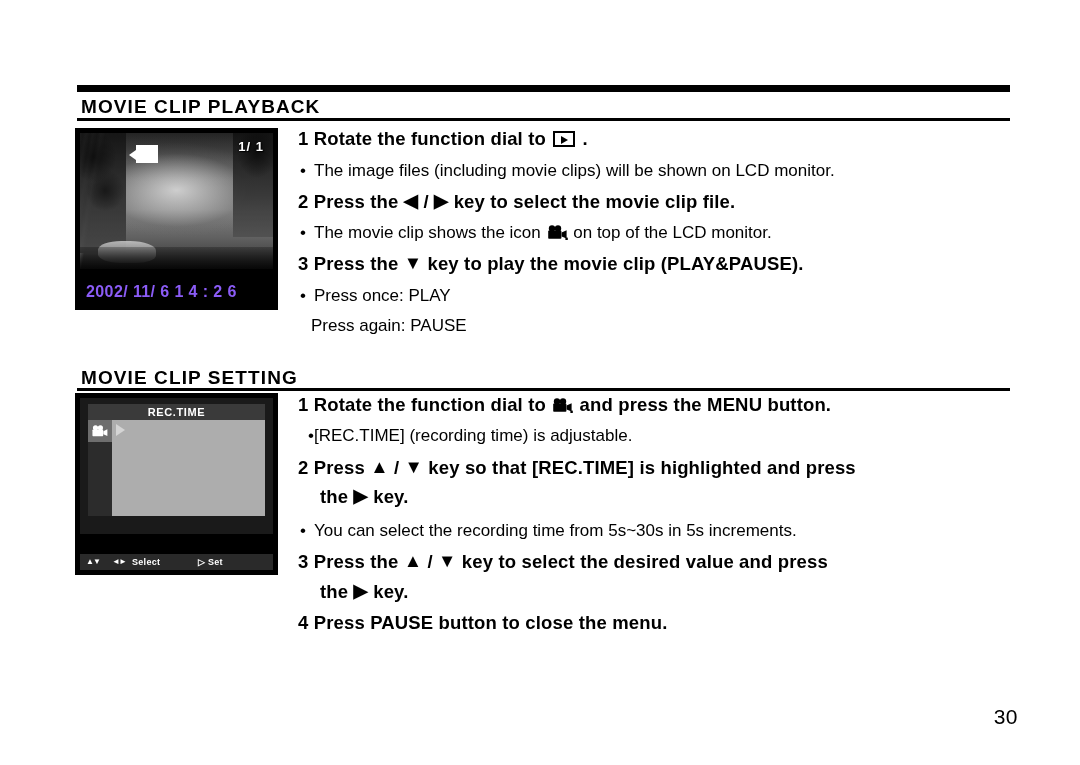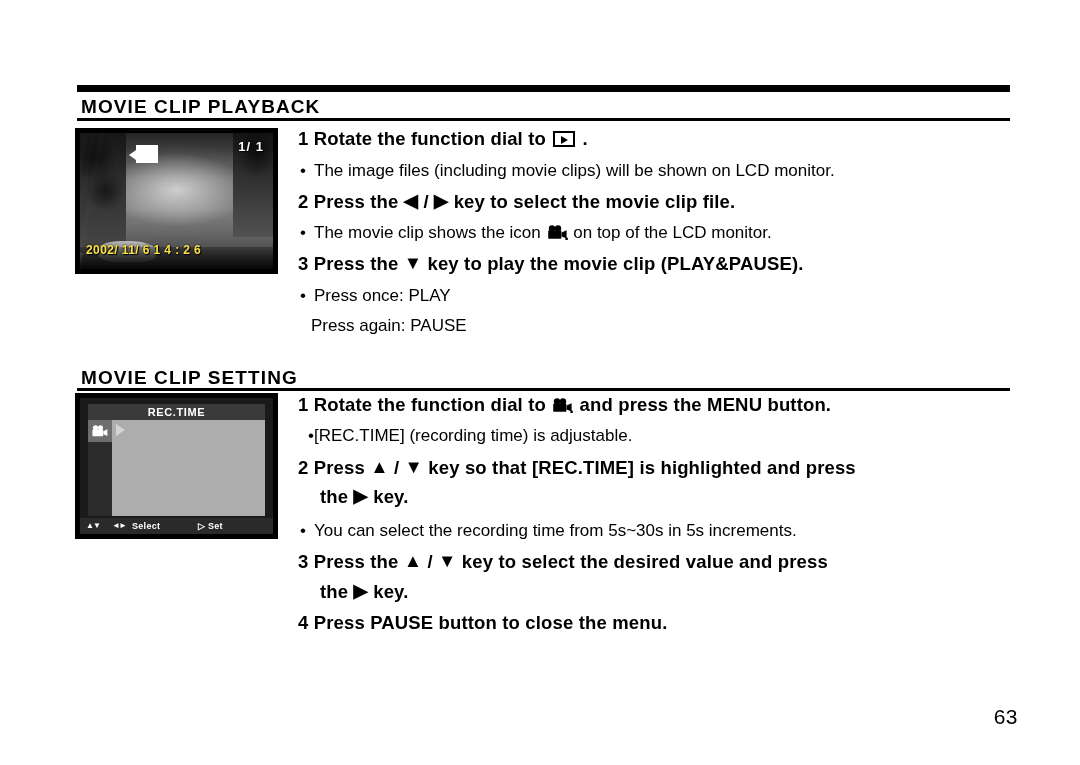--- a/index.html
+++ b/index.html
@@ -45,21 +45,21 @@
     font-weight: bold;
     letter-spacing: 1.1px;
     white-space: nowrap;
     line-height: 22px;
   }
 
   
   .lcd {
     position: absolute;
     width: 203px;
-    height: 146px;
+    height: 182px;
     border: 5px solid #000;
     box-sizing: border-box;
     overflow: hidden;
     background: #000;
   }
 
   
   #lcd-photo { left: 75px; top: 128px; }
 
   .photo-img {
@@ -125,24 +125,24 @@
     content: "";
     position: absolute;
     left: -7px; top: 5px;
     width: 0; height: 0;
     border-top: 5px solid transparent;
     border-bottom: 5px solid transparent;
     border-right: 7px solid #ffffff;
   }
   .photo-datetime {
     position: absolute;
-    left: 6px; bottom: 12px;
-    font-size: 12px;
-    font-weight: bold;
-    color: #fde047;
+    left: 6px; bottom: 4px;
+    font-size: 16px;
+    font-weight: bold;
+    color: #8b5cf6;
     letter-spacing: 0.4px;
     text-shadow: 0 0 2px #000, 1px 1px 1px #000;
     white-space: nowrap;
   }
 
   
   #lcd-menu { left: 75px; top: 393px; padding-left: 42px; }
   .menu-body {
     position: absolute;
     left: 0; top: 0;
@@ -436,15 +436,15 @@
     <span>the</span>
     <span class="tri">▶</span>
     <span>key.</span>
   </div>
 
   <div class="step" style="top:612px;">
     <span>4</span>
     <span>Press PAUSE button to close the menu.</span>
   </div>
 
-  <div class="page-number">63</div>
+  <div class="page-number">30</div>
 
 </div>
 
 </body></html>

